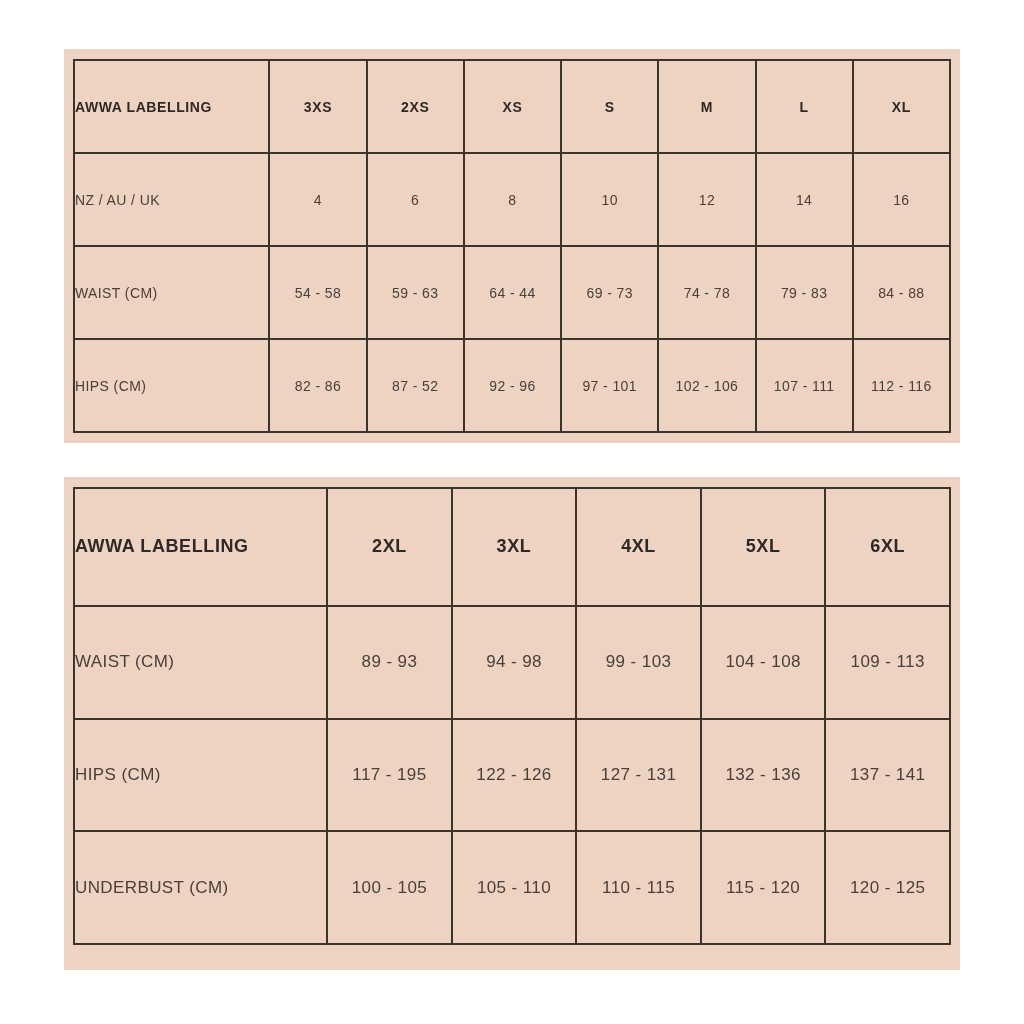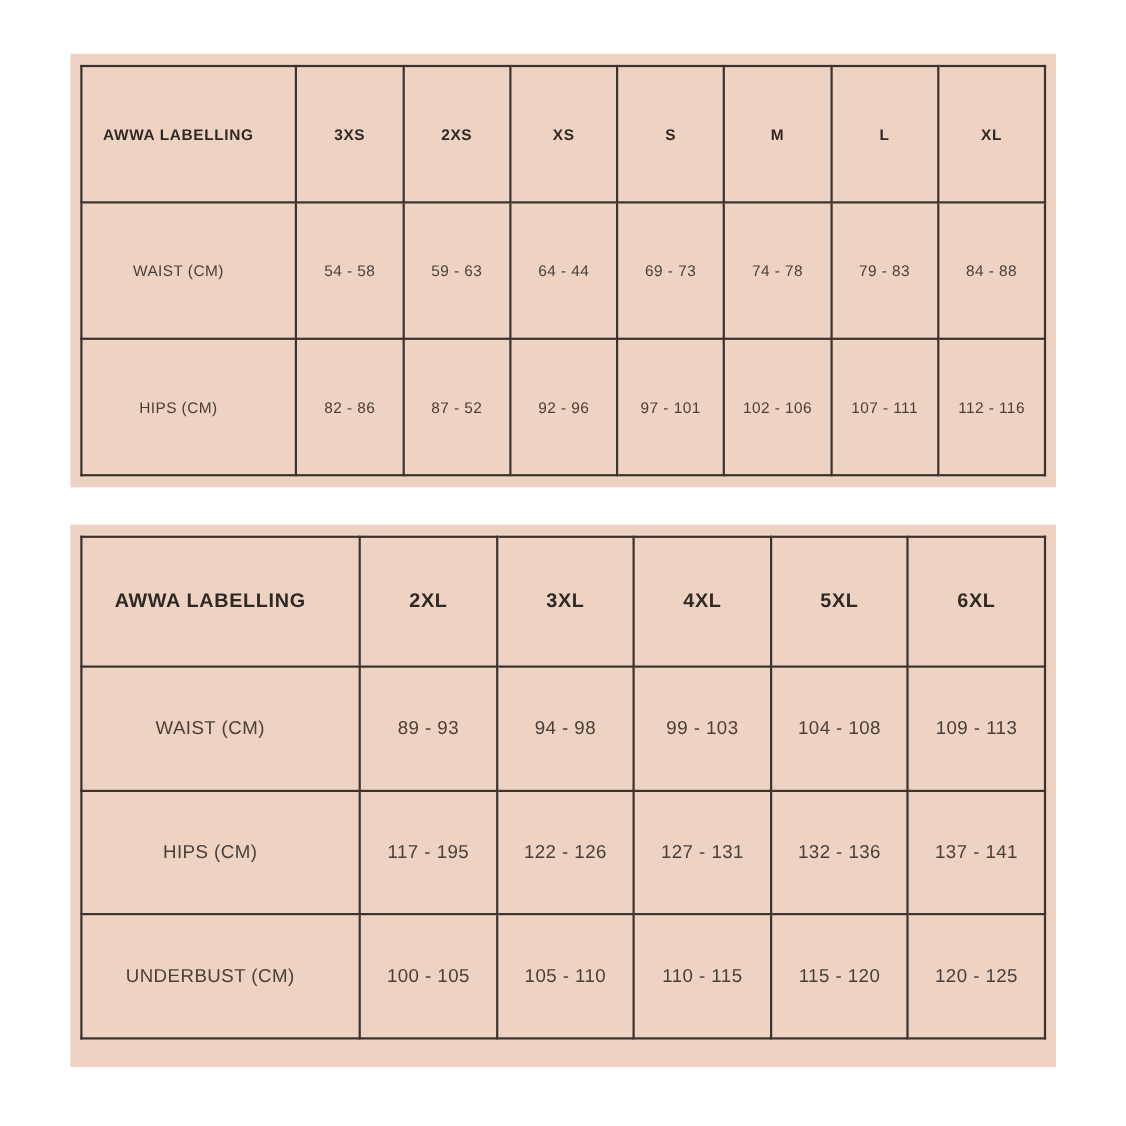--- a/index.html
+++ b/index.html
@@ -33,21 +33,21 @@
     border: 2px solid #3a332e;
     text-align: center;
     vertical-align: middle;
     color: #4a403a;
     letter-spacing: 0.4px;
   }
   #size-table-standard td { font-size: 14px; }
   #size-table-plus td     { font-size: 17px; }
 
   .size-table td.label-cell {
-    text-align: center;
+    text-align: left;
     padding-right: 19px;
     margin-left: 46px;
   }
   .size-table tr.header-row td {
     font-weight: bold;
     color: #2f2925;
     letter-spacing: 0.6px;
   }
   #size-table-standard tr.header-row td { font-size: 14px; }
   #size-table-plus tr.header-row td     { font-size: 18px; }
@@ -70,20 +70,30 @@
     <tbody>
       <tr class="header-row">
         <td class="label-cell">AWWA LABELLING</td>
         <td>3XS</td>
         <td>2XS</td>
         <td>XS</td>
         <td>S</td>
         <td>M</td>
         <td>L</td>
         <td>XL</td>
+      </tr>
+      <tr>
+        <td class="label-cell">NZ / AU / UK</td>
+        <td>4</td>
+        <td>6</td>
+        <td>8</td>
+        <td>10</td>
+        <td>12</td>
+        <td>14</td>
+        <td>16</td>
       </tr>
       <tr>
         <td class="label-cell">WAIST (CM)</td>
         <td>54 - 58</td>
         <td>59 - 63</td>
         <td>64 - 44</td>
         <td>69 - 73</td>
         <td>74 - 78</td>
         <td>79 - 83</td>
         <td>84 - 88</td>

